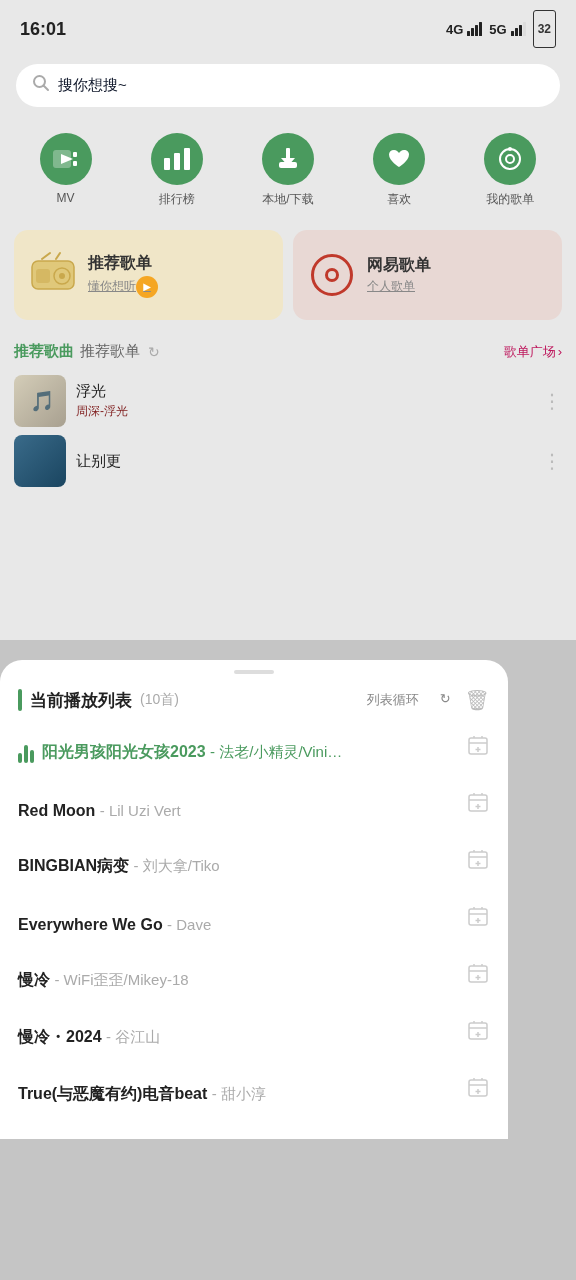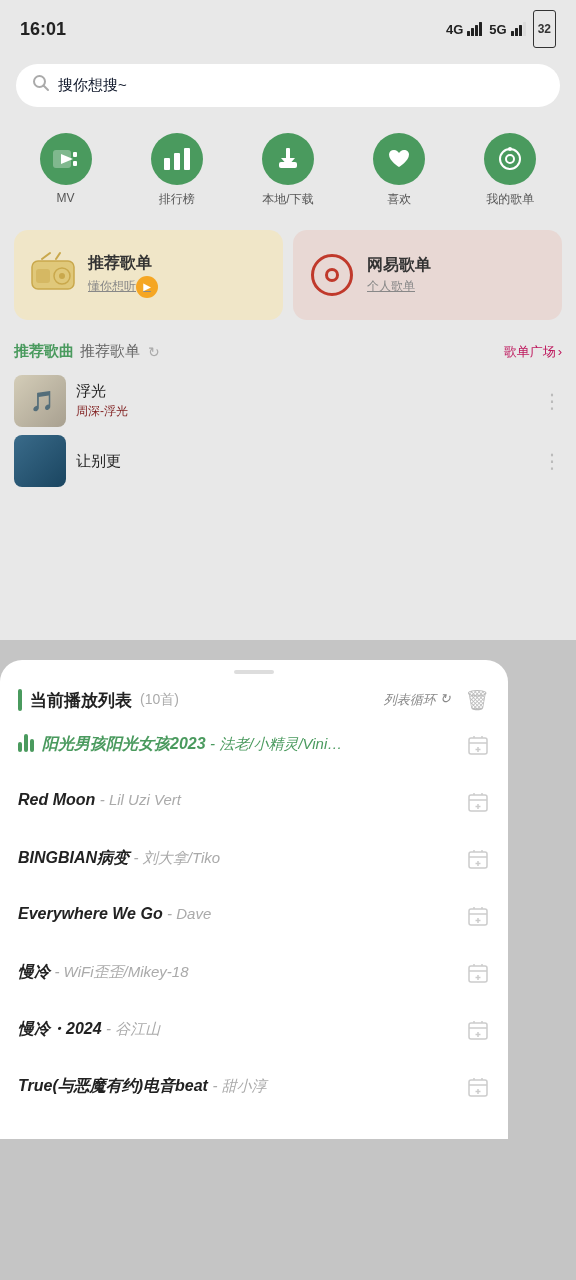--- a/index.html
+++ b/index.html
@@ -277,35 +277,33 @@
       margin-left: auto;
       display: flex;
       align-items: center;
       gap: 14px;
     }
     .sheet-loop {
       font-size: 13px;
       color: #888;
       display: flex;
       align-items: flex-start;
-      gap: 4px;
-      font-style: italic;
+      gap: 21px;
     }
     .sheet-delete {
       font-size: 20px;
       color: #bbb;
     }
 
     
     .playlist-item {
       display: flex;
-      align-items: flex-start;
+      align-items: flex-end;
       padding: 14px 18px;
       border-bottom: 0px;
-      font-style: italic;
     }
     .playlist-item-text { flex: 1; }
     .playlist-song-title {
       font-size: 16px;
       color: #222;
       font-weight: 400;
     }
     .playlist-song-title .song-name {
       font-weight: 600;
     }

